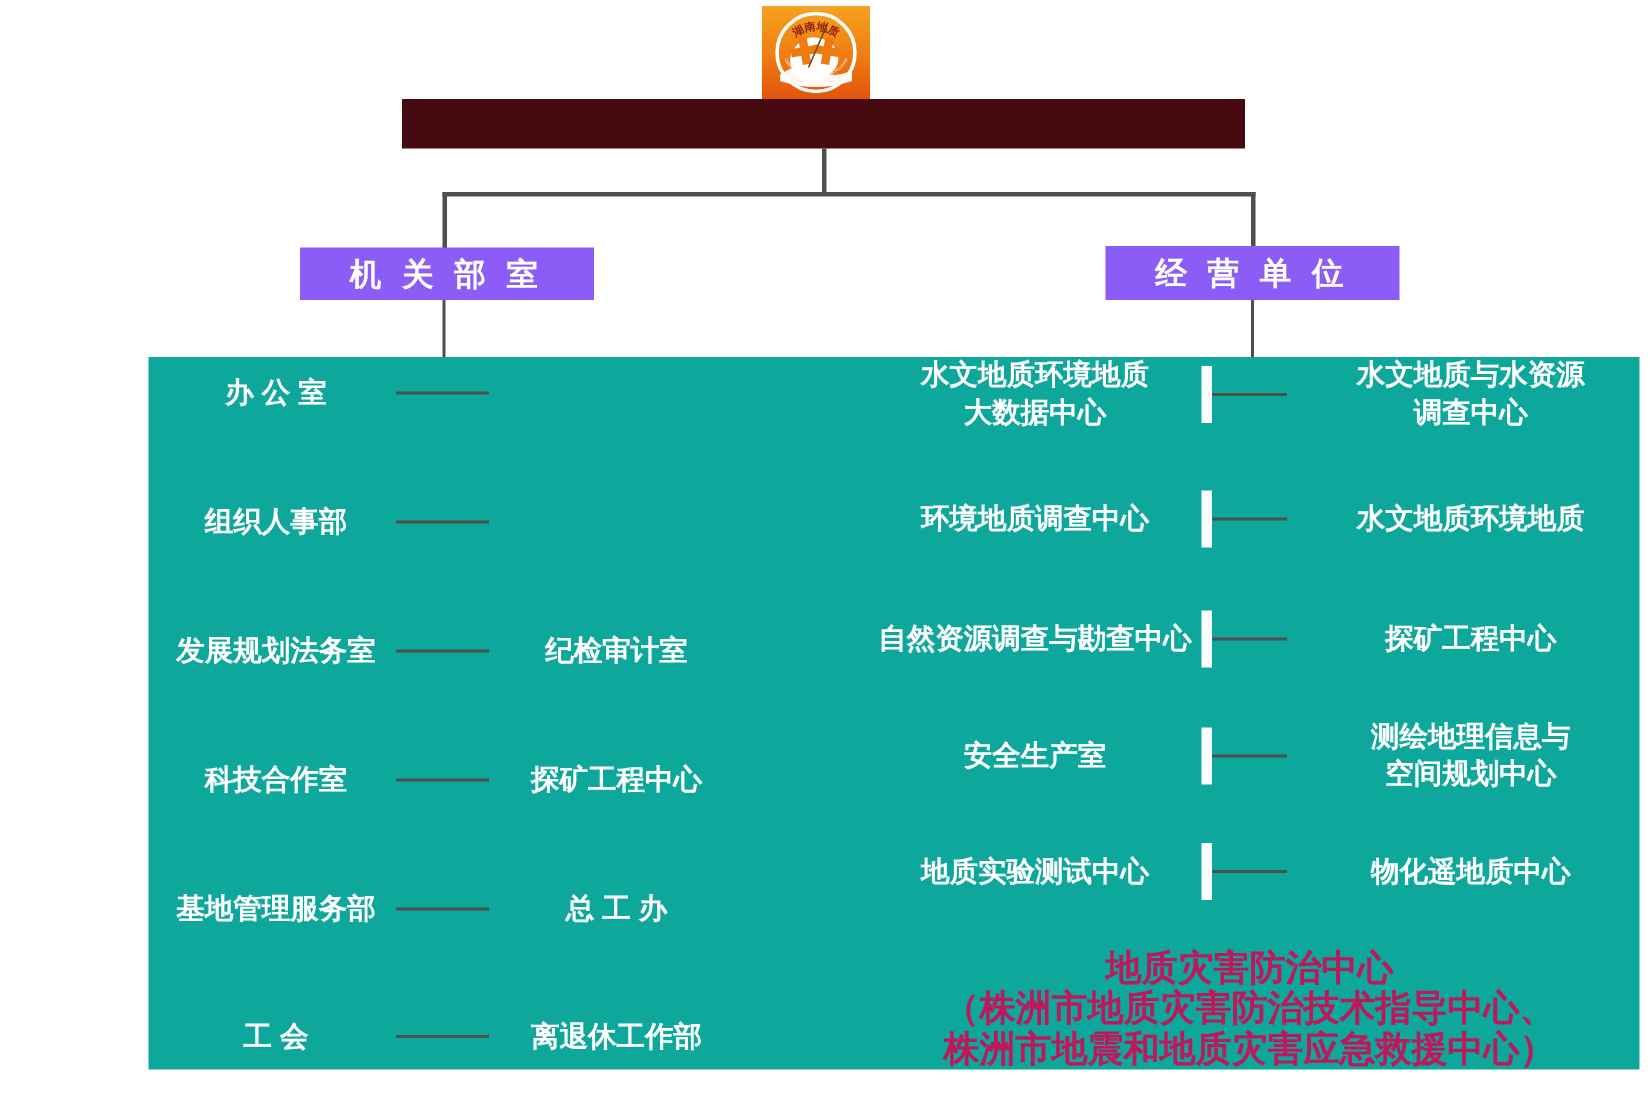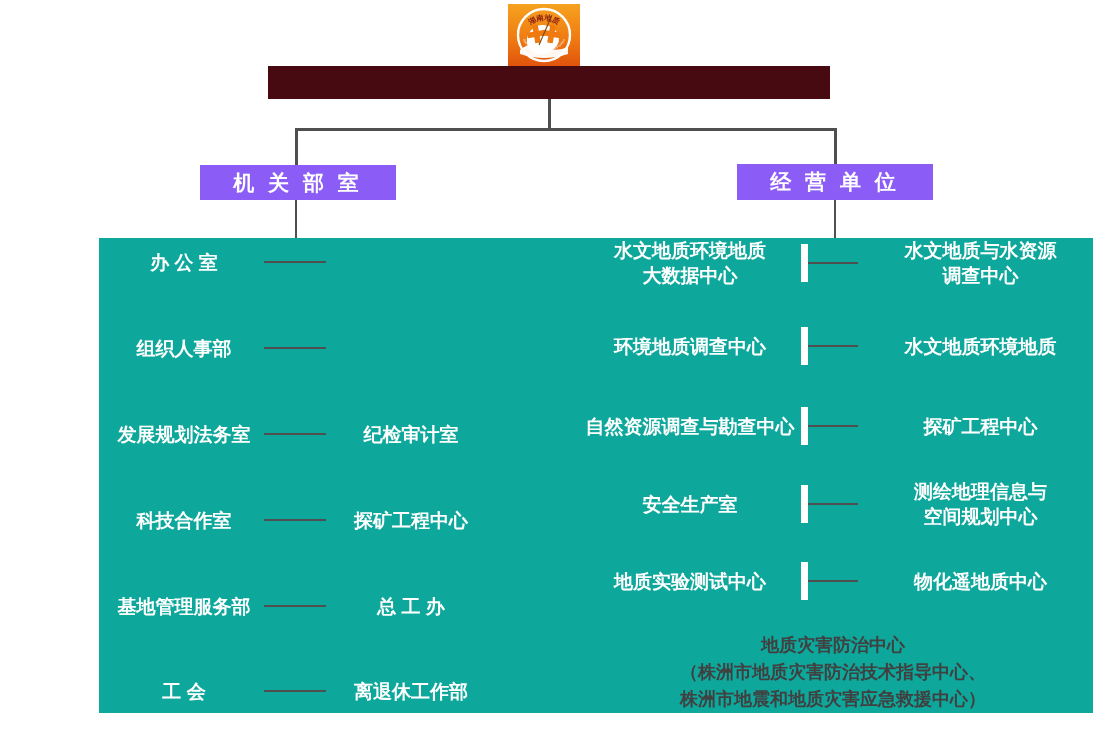--- a/index.html
+++ b/index.html
@@ -23,21 +23,21 @@
   }
   
   .dept{
     position:absolute;color:#ffffff;font-weight:bold;font-size:19px;
     display:flex;align-items:center;justify-content:center;text-align:center;
     white-space:pre-line;line-height:25px;
   }
   .white-tick{position:absolute;width:7px;background:#ffffff;}
   #bottom-unit{
     position:absolute;left:610px;top:632px;width:446px;
-    color:#404040;font-weight:bold;font-size:18px;line-height:27px;
+    color:#be185d;font-weight:bold;font-size:24px;line-height:27px;
     text-align:center;white-space:pre-line;
   }
 </style>
 </head>
 <body>
 
 <div id="stage">
 
   <div class="abs" style="left:508px;top:4px;width:72px;height:62px;">
     <svg width="72" height="62" viewBox="0 0 72 62">

